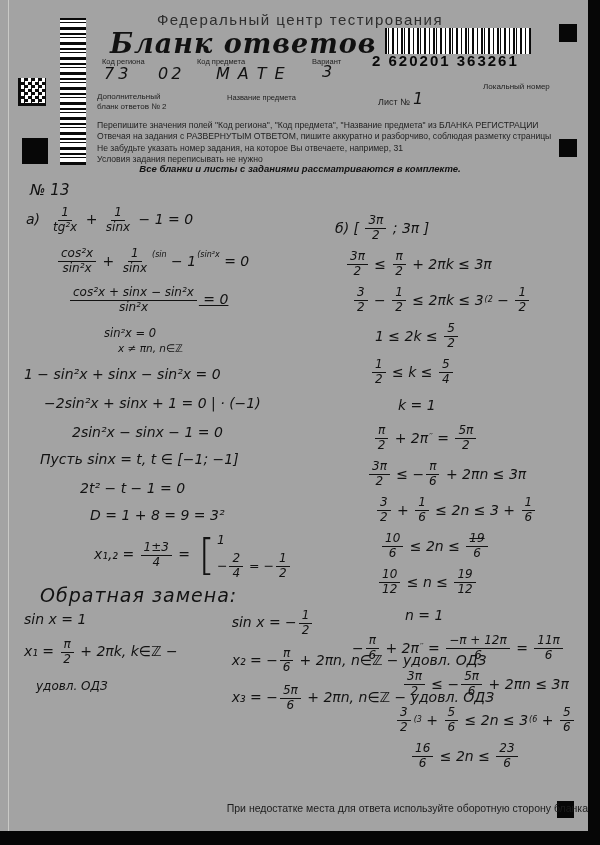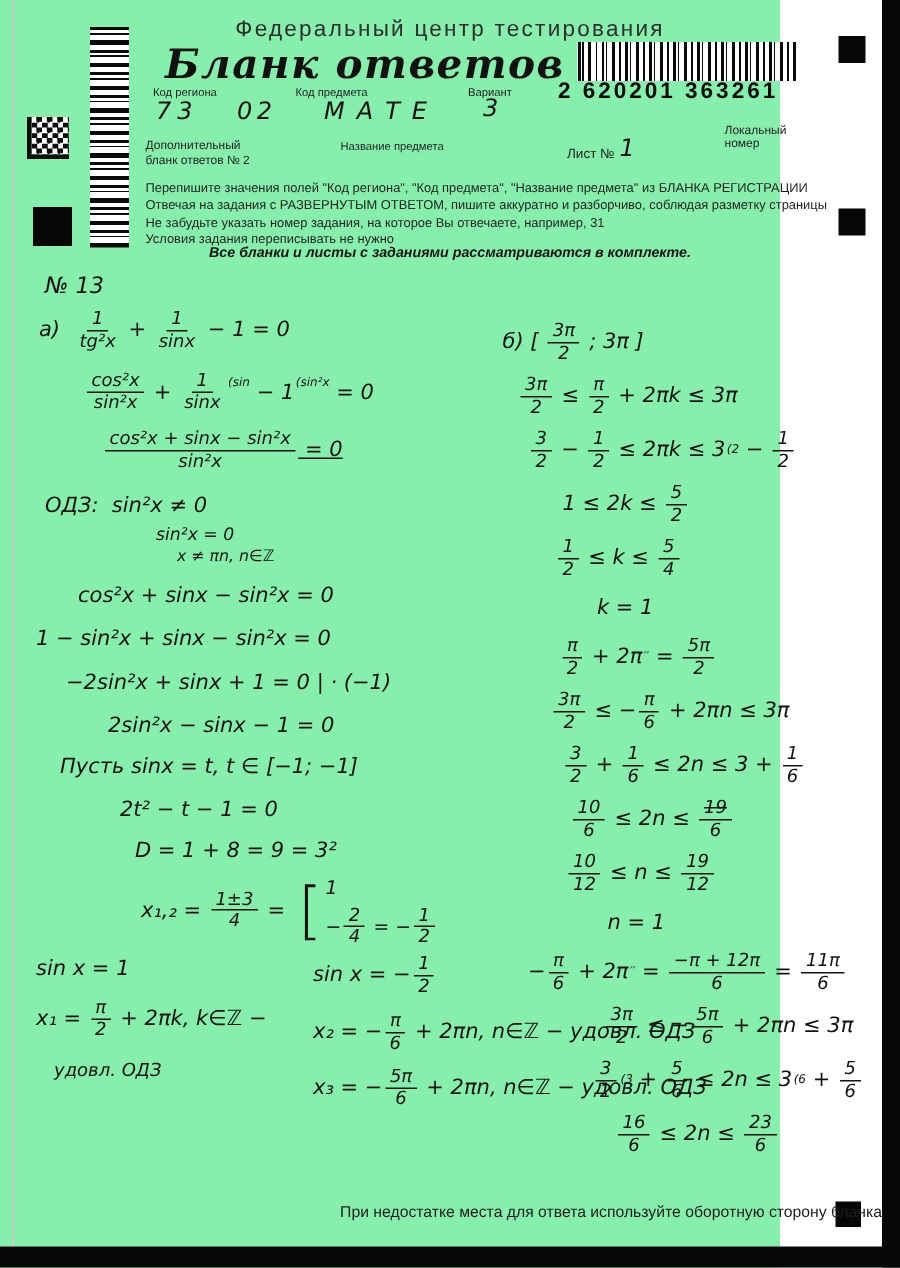--- a/index.html
+++ b/index.html
@@ -1,18 +1,18 @@
 <!DOCTYPE html>
 <html><head>
 <meta charset="utf-8">
 <style>
   html,body{margin:0;padding:0;}
   body{width:600px;height:845px;position:relative;background:#ffffff;overflow:hidden;
        font-family:"Liberation Sans",sans-serif;}
-  .page{position:absolute;left:0;top:0;width:520px;height:845px;background:#86efac;}
+  .page{position:absolute;left:0;top:0;width:600px;height:845px;background:#a3a3a3;}
   .band-right{position:absolute;right:0;top:0;width:12px;height:845px;background:#060606;}
   .band-bottom{position:absolute;left:0;top:831px;width:600px;height:14px;background:#060606;}
   .edge-left{position:absolute;left:8px;top:0;width:1px;height:831px;background:#c9c9c6;}
 
   
   .org-title{position:absolute;left:100px;top:11px;width:400px;text-align:center;
              font-size:15px;letter-spacing:1.5px;color:#2e2e2e;}
   .form-title{position:absolute;left:110px;top:28px;font-family:"DejaVu Serif",serif;
               font-style:italic;font-weight:bold;font-size:27px;letter-spacing:1px;color:#111;}
   .vbarcode{position:absolute;left:60px;top:18px;width:26px;height:147px;
@@ -70,21 +70,21 @@
   .La7{margin-bottom:9px;}
   .La8{margin-left:20px;margin-bottom:9px;}
   .La9{margin-left:48px;margin-bottom:7px;}
   .La10{margin-left:16px;margin-bottom:9px;}
   .La11{margin-left:56px;margin-bottom:7px;}
   .La12{margin-left:66px;margin-bottom:5px;}
   .Lcases{margin-left:70px;margin-bottom:4px;display:flex;align-items:center;white-space:pre;}
   .big-bracket{font-size:42px;font-weight:300;line-height:1;margin:0 2px 0 4px;font-style:normal;}
   .cases-col{display:inline-flex;flex-direction:column;gap:2px;font-size:12.5px;}
   .Lhead{margin-left:16px;margin-bottom:4px;font-size:19px;letter-spacing:1px;}
-  .reverse{display:flex;gap:31px;}
+  .reverse{display:flex;gap:54px;}
   .rev-col .mline{margin-bottom:9px;}
   .rev-right{font-size:13px;}
   .rind{margin-left:12px;font-size:12px;}
 
   .b0{margin-left:13px;} .b1{margin-left:23px;} .b2{margin-left:30px;} .b3{margin-left:53px;}
   .b4{margin-left:48px;} .b5{margin-left:76px;} .b6{margin-left:51px;} .b7{margin-left:45px;}
   .b8{margin-left:53px;} .b9{margin-left:58px;} .b10{margin-left:55px;} .b11{margin-left:83px;}
   .b12{margin-left:30px;} .b13{margin-left:80px;} .b14{margin-left:73px;} .b15{margin-left:88px;}
   .col-b .mline{margin-bottom:6px;min-height:30px;display:flex;align-items:center;white-space:pre;}
   .col-b .b5,.col-b .b11{min-height:24px;}
@@ -127,40 +127,39 @@
     <div>Не забудьте указать номер задания, на которое Вы отвечаете, например, 31</div>
     <div>Условия задания переписывать не нужно</div>
   </div>
   <div class="notice">Все бланки и листы с заданиями рассматриваются в комплекте.</div>
 
   <div class="col-a hw">
     <div class="mline Ltask">№ 13</div>
     <div class="mline La0">а)  <span class="fr"><span class="fn">1</span><span class="fd">tg²x</span></span> + <span class="fr"><span class="fn">1</span><span class="fd">sinx</span></span> − 1 = 0</div>
     <div class="mline La1"><span class="fr"><span class="fn">cos²x</span><span class="fd">sin²x</span></span> + <span class="fr"><span class="fn">1</span><span class="fd">sinx</span></span><span class="sup">(sin</span> − 1<span class="sup">(sin²x</span> = 0</div>
     <div class="mline La2"><span class="fr"><span class="fn">cos²x + sinx − sin²x</span><span class="fd">sin²x</span></span> = 0</div>
-    <div class="mline La3">ОДЗ:  sin²x ≠ 0</div>
     <div class="mline La4">sin²x = 0</div>
     <div class="mline La5">x ≠ πn, n∈ℤ</div>
-    <div class="mline La6">cos²x + sinx − sin²x = 0</div>
     <div class="mline La7">1 − sin²x + sinx − sin²x = 0</div>
     <div class="mline La8">−2sin²x + sinx + 1 = 0 | · (−1)</div>
     <div class="mline La9">2sin²x − sinx − 1 = 0</div>
     <div class="mline La10">Пусть sinx = t, t ∈ [−1; −1]</div>
     <div class="mline La11">2t² − t − 1 = 0</div>
     <div class="mline La12">D = 1 + 8 = 9 = 3²</div>
 
     <div class="mline Lcases">
       <span>x₁,₂ = <span class="fr"><span class="fn">1±3</span><span class="fd">4</span></span> = </span>
       <span class="big-bracket">[</span>
       <span class="cases-col">
         <span>1</span>
         <span>−<span class="fr"><span class="fn">2</span><span class="fd">4</span></span> = −<span class="fr"><span class="fn">1</span><span class="fd">2</span></span></span>
       </span>
     </div>
 
+    <div class="mline Lhead">Обратная замена:</div>
     <div class="reverse">
       <div class="rev-col">
         <div class="mline">sin x = 1</div>
         <div class="mline">x₁ = <span class="fr"><span class="fn">π</span><span class="fd">2</span></span> + 2πk, k∈ℤ −</div>
         <div class="mline rind">удовл. ОДЗ</div>
       </div>
       <div class="rev-col rev-right">
         <div class="mline">sin x = −<span class="fr"><span class="fn">1</span><span class="fd">2</span></span></div>
         <div class="mline">x₂ = −<span class="fr"><span class="fn">π</span><span class="fd">6</span></span> + 2πn, n∈ℤ − удовл. ОДЗ</div>
         <div class="mline">x₃ = −<span class="fr"><span class="fn">5π</span><span class="fd">6</span></span> + 2πn, n∈ℤ − удовл. ОДЗ</div>

